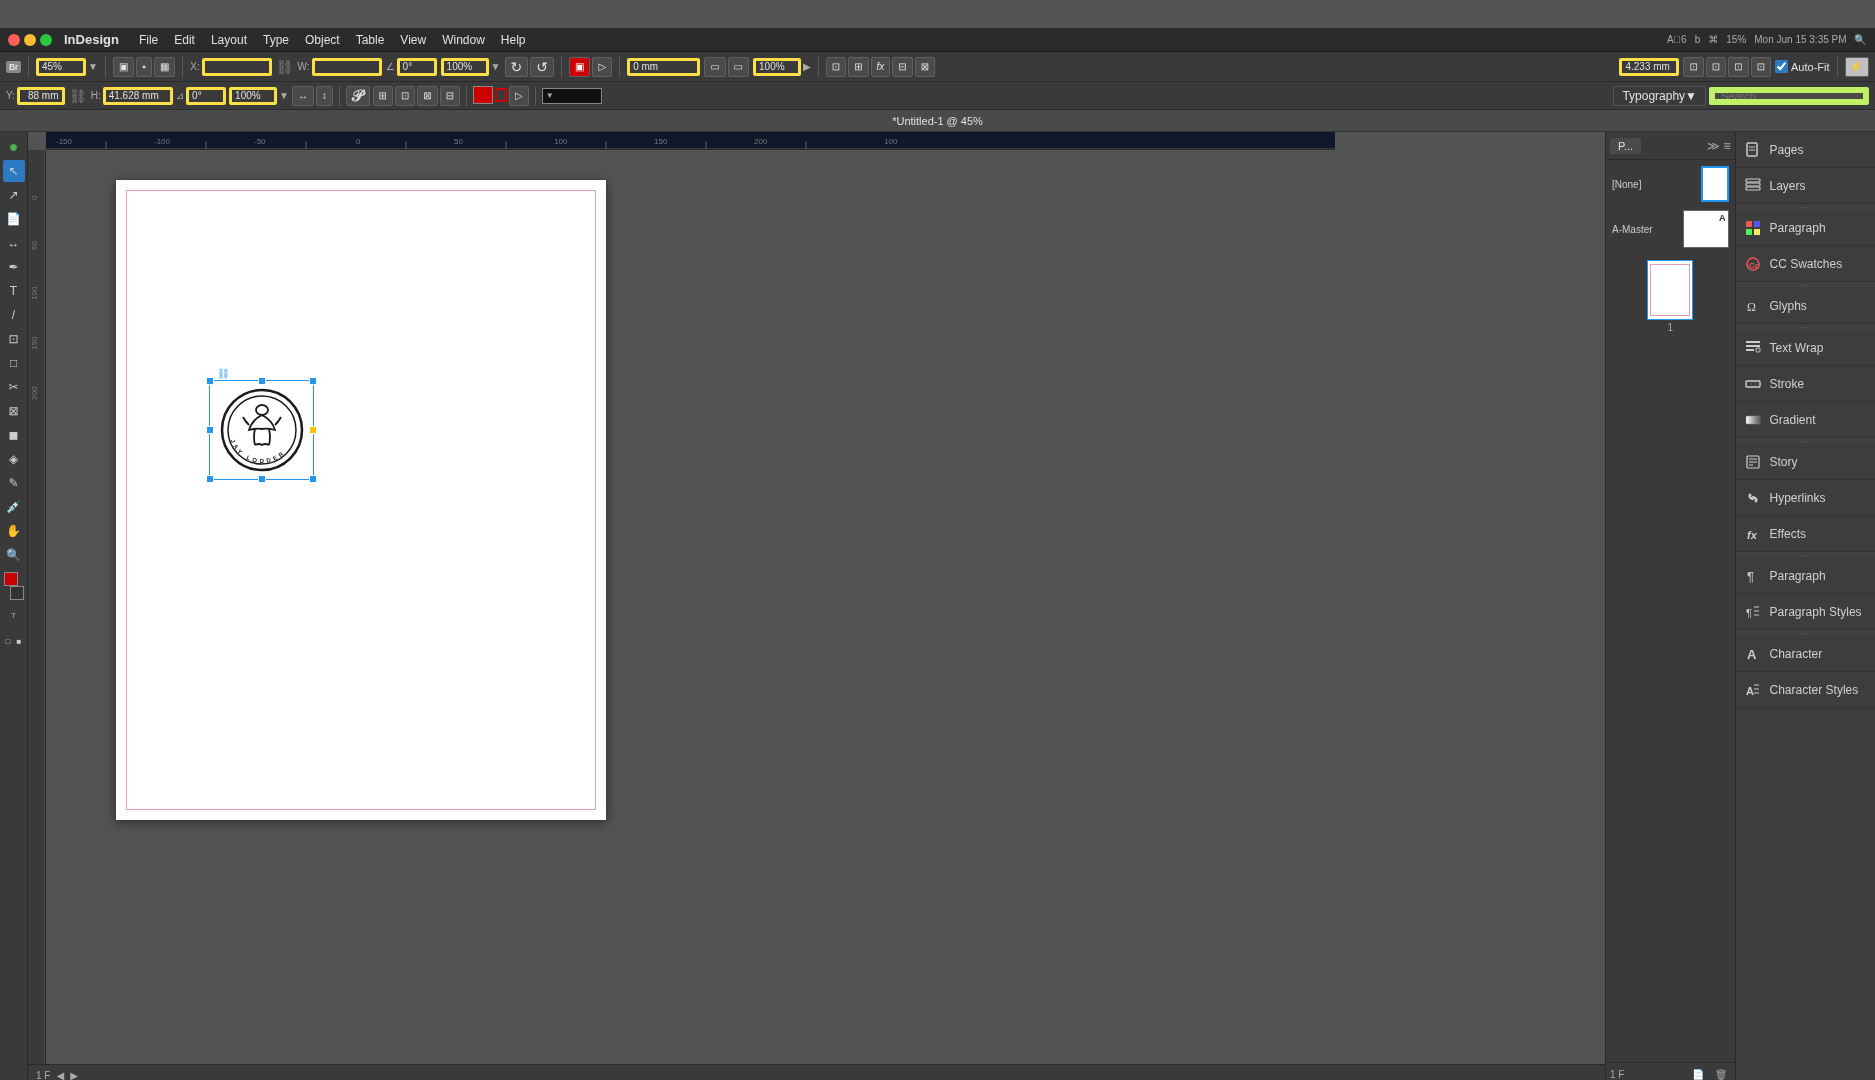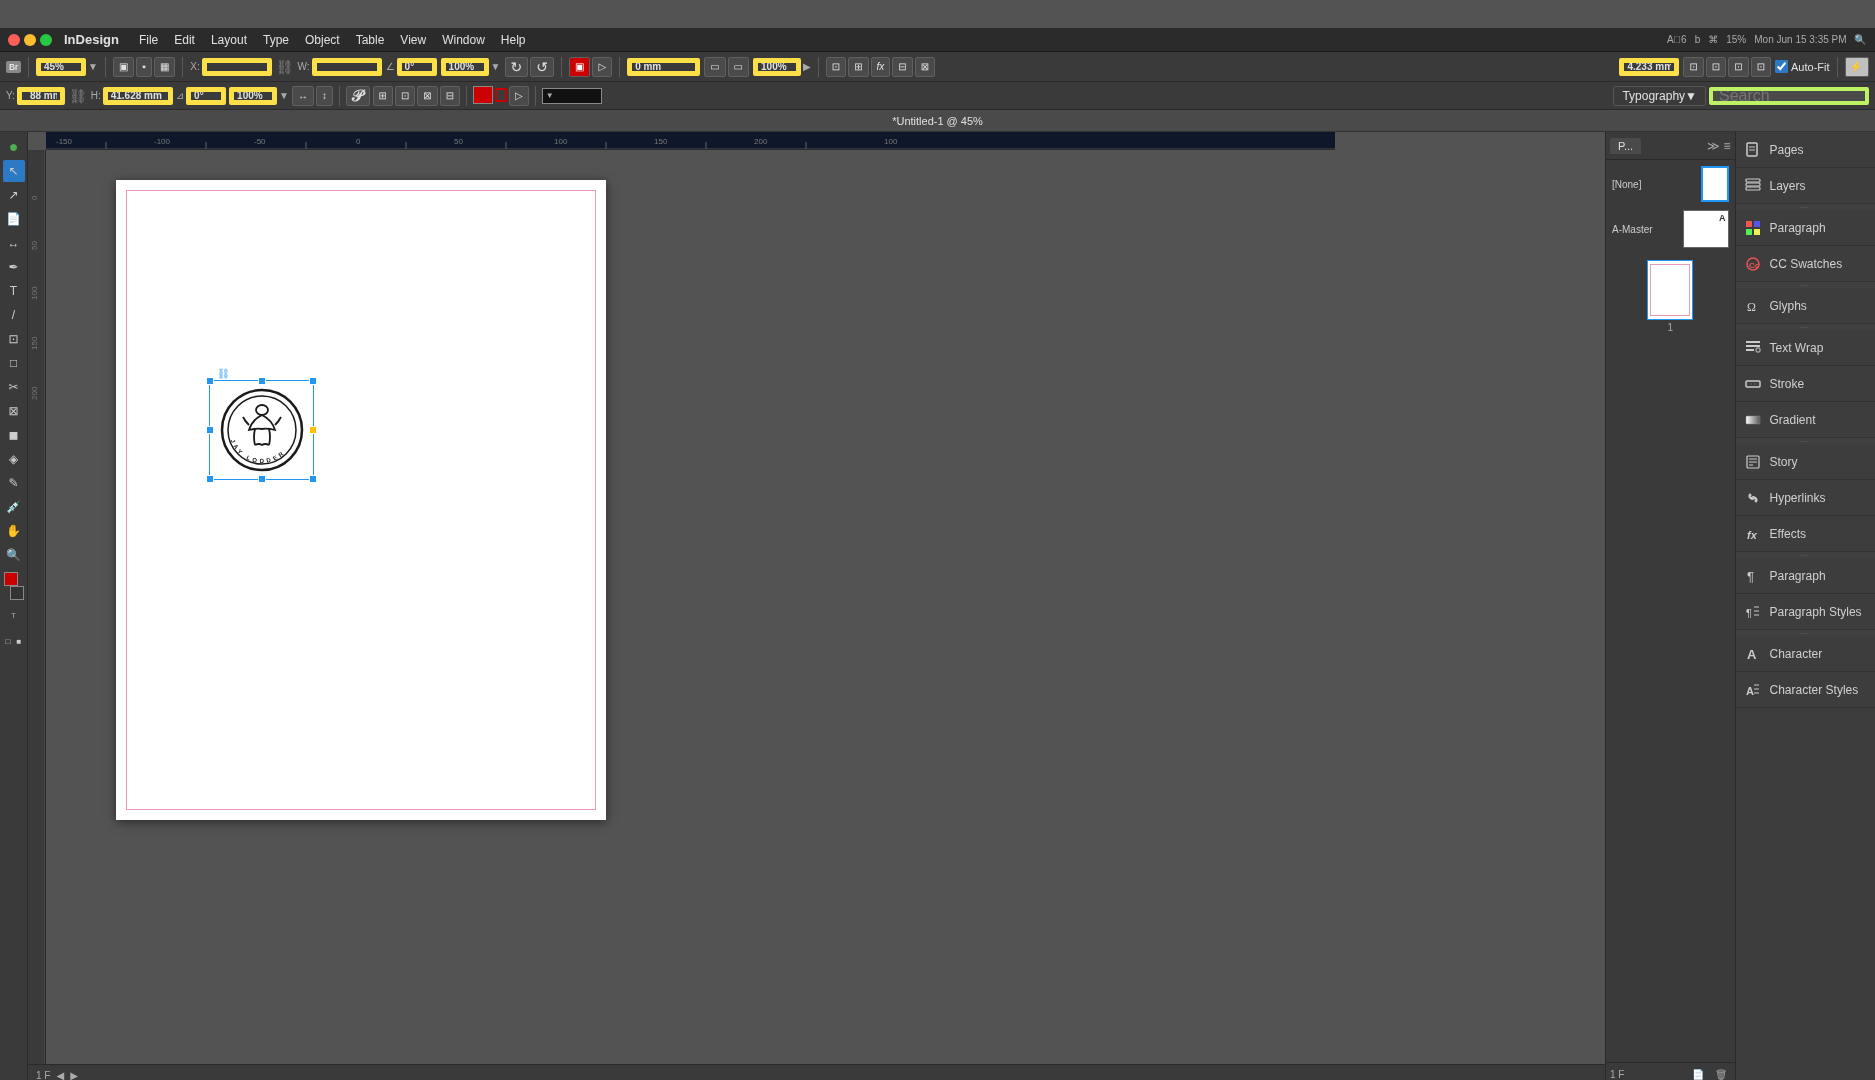--- a/index.html
+++ b/index.html
@@ -22,28 +22,27 @@
       color: #e0e0e0;
       padding: 1px 5px;
       font-size: 10px;
       border-radius: 2px;
       cursor: pointer;
       height: 20px;
       display: flex; align-items: center;
     }
     .toolbar-input {
       background: #3a3a3a;
-      border: 5px solid #fde047;
+      border: 3px solid #fde047;
       color: #e0e0e0;
       padding: 1px 3px;
       font-size: 10px;
       height: 18px;
       width: 68px;
       border-radius: 2px;
-      font-weight: bold;
     }
     .toolbar-sep { width: 1px; height: 20px; background: #5a5a5a; margin: 0 3px; }
     .toolbar-label { font-size: 10px; color: #aaa; }
 
     
     .toolbar2 {
       background: #3a3a3a;
       height: 28px;
       display: flex;
       align-items: center;
@@ -277,24 +276,24 @@
       font-size: 12px;
       padding: 2px 8px;
       cursor: pointer;
       border-radius: 2px;
       display: flex;
       align-items: center;
     }
 
     .search-box {
       background: #4a4a4a;
-      border: 4px solid #bef264;
+      border: 6px solid #bef264;
       color: #e0e0e0;
       padding: 1px 6px;
-      font-size: 16px;
+      font-size: 11px;
       height: 18px;
       width: 160px;
       border-radius: 2px;
     }
   </style>
 </head>
 <body>
 
 <div style="background:#2b2b2b; height:24px; display:flex; align-items:center; padding:0 8px; gap:0; border-bottom:1px solid #1a1a1a;margin-top:28px;">
   <span style="width:12px;height:12px;background:#ff5f57;border-radius:50%;display:inline-block;margin-right:4px;"></span>

